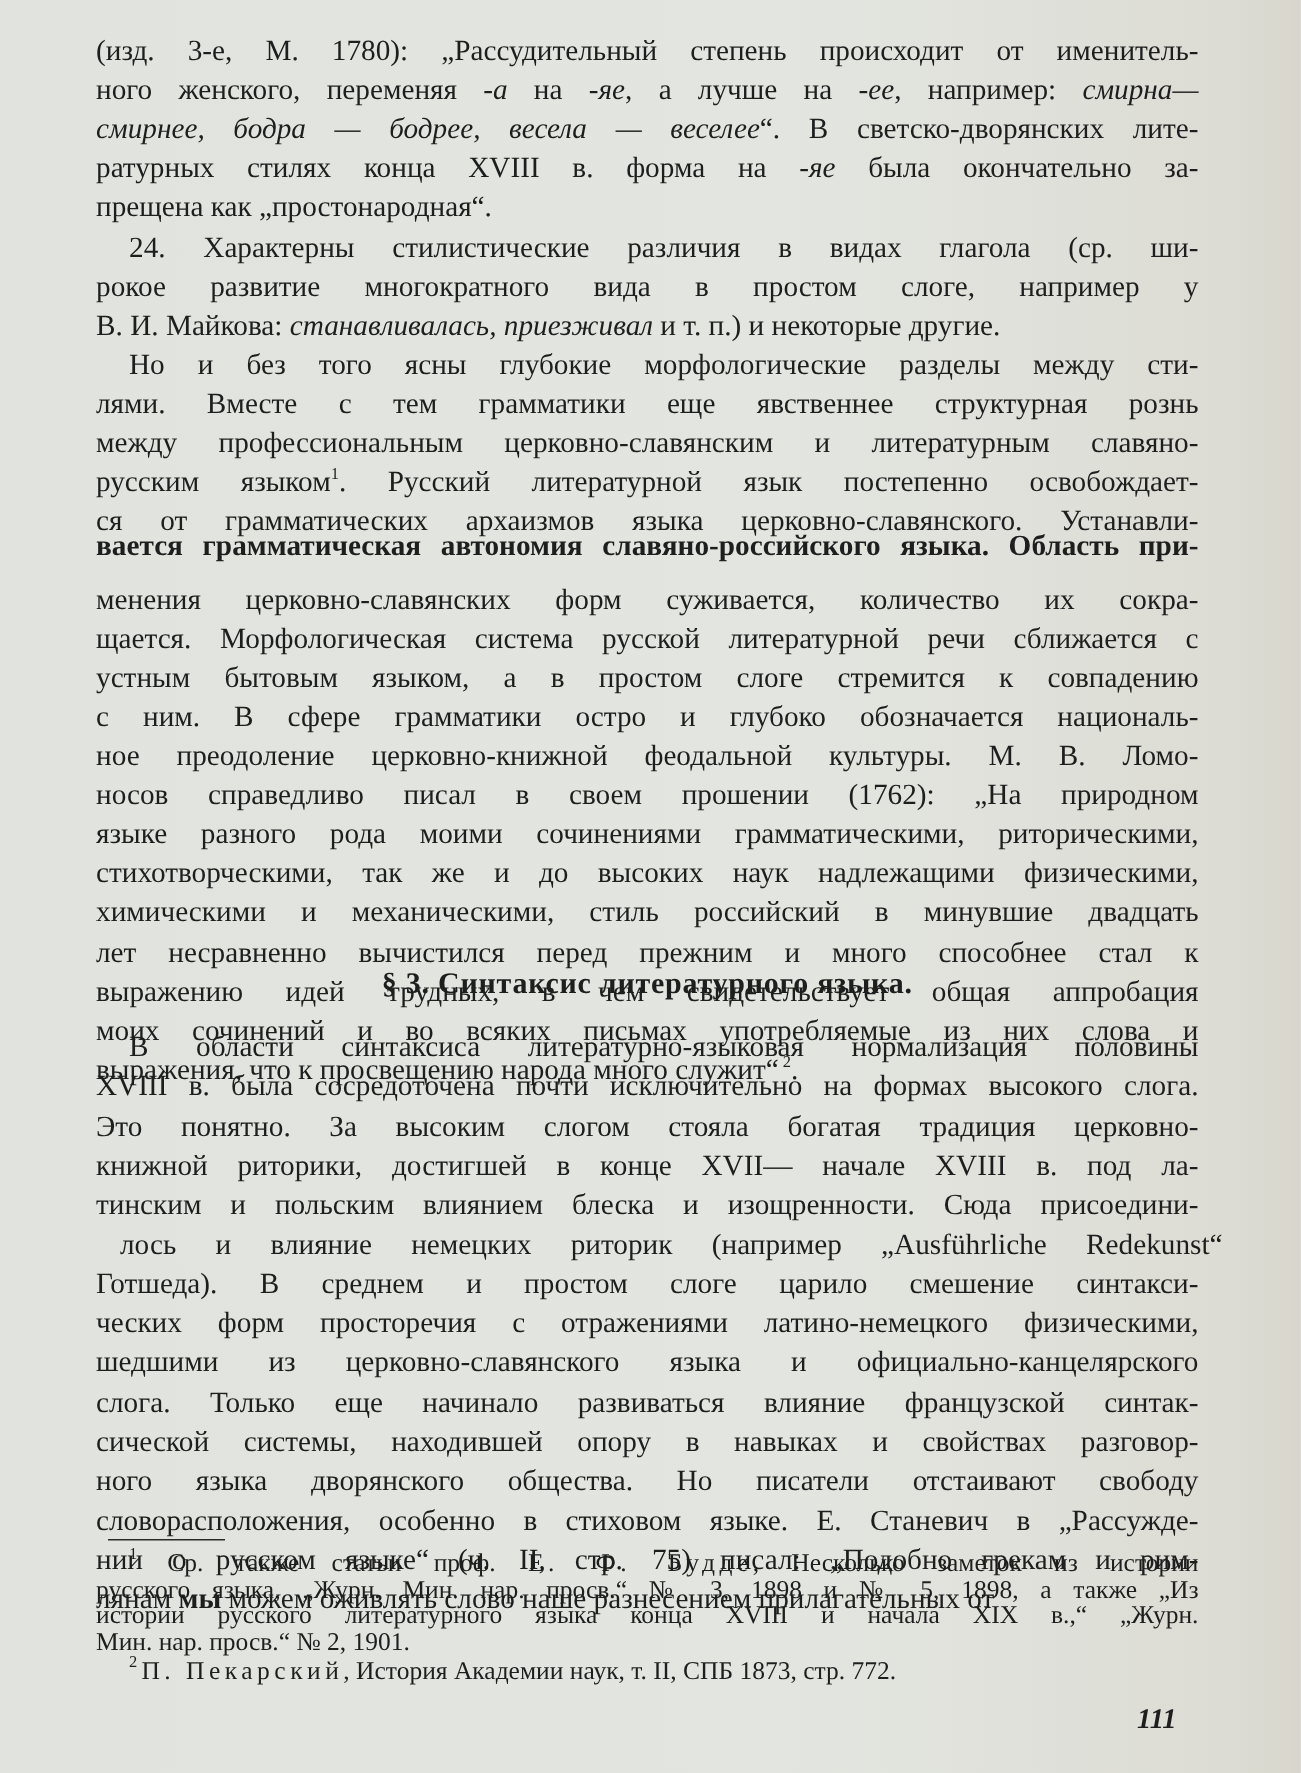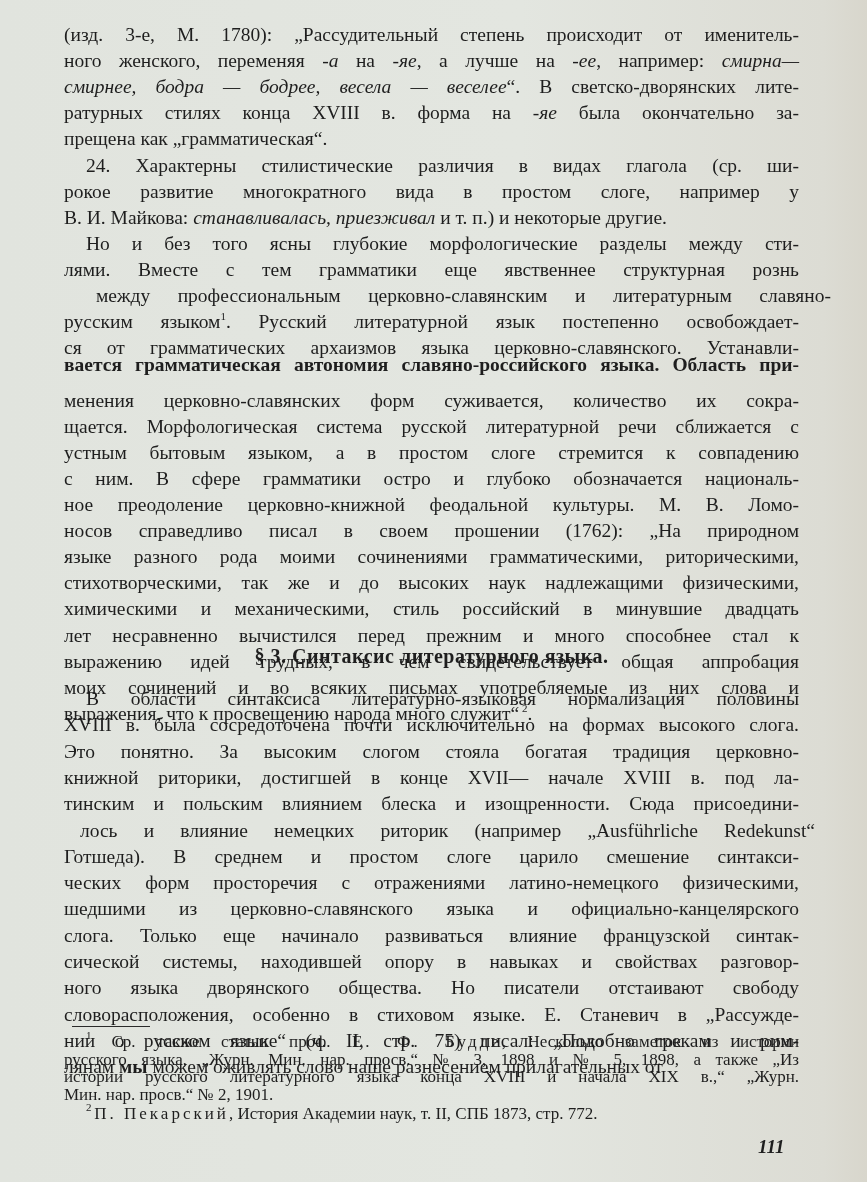--- a/index.html
+++ b/index.html
@@ -93,27 +93,27 @@
 </style>
 </head>
 <body>
 
 <div class="page">
   <div class="col" id="col">
       <div class="line" style="top: 22px;">(изд. 3-е, М. 1780): „Рассудительный степень происходит от именитель-</div>
       <div class="line" style="top: 48px;">ного женского, переменяя <span class="it">-а</span> на <span class="it">-яе</span>, а лучше на <span class="it">-ее</span>, например: <span class="it">смирна—</span></div>
       <div class="line" style="top: 74px;"><span class="it">смирнее, бодра — бодрее, весела — веселее</span>“. В светско-дворянских лите-</div>
       <div class="line" style="top: 100px;">ратурных стилях конца XVIII в. форма на <span class="it">-яе</span> была окончательно за-</div>
-      <div class="line last" style="top: 126px;">прещена как „грамматическая“.</div>
+      <div class="line last" style="top: 126px;">прещена как „простонародная“.</div>
       <div class="line indent" style="top: 153px;">24. Характерны стилистические различия в видах глагола (ср. ши-</div>
       <div class="line" style="top: 179px;">рокое развитие многократного вида в простом слоге, например у</div>
       <div class="line last" style="top: 205px;">В. И. Майкова: <span class="it">станавливалась, приезживал</span> и т. п.) и некоторые другие.</div>
       <div class="line indent" style="top: 231px;">Но и без того ясны глубокие морфологические разделы между сти-</div>
       <div class="line" style="top: 257.1px;">лями. Вместе с тем грамматики еще явственнее структурная рознь</div>
-      <div class="line" style="top: 283.2px; margin-left: 32px;">между профессиональным церковно-славянским и литературным славяно-</div>
+      <div class="line" style="top: 283.2px;">между профессиональным церковно-славянским и литературным славяно-</div>
       <div class="line" style="top: 309.3px;">русским языком<span class="sup">1</span>. Русский литературной язык постепенно освобождает-</div>
       <div class="line" style="top: 335.4px;">ся от грамматических архаизмов языка церковно-славянского. Устанавли-</div>
       <div class="line" style="top: 352px; font-weight: bold;">вается грамматическая автономия славяно-российского языка. Область при-</div>
       <div class="line" style="top: 387.6px;">менения церковно-славянских форм суживается, количество их сокра-</div>
       <div class="line" style="top: 413.7px;">щается. Морфологическая система русской литературной речи сближается с</div>
       <div class="line" style="top: 439.8px;">устным бытовым языком, а в простом слоге стремится к совпадению</div>
       <div class="line" style="top: 465.9px;">с ним. В сфере грамматики остро и глубоко обозначается националь-</div>
       <div class="line" style="top: 492px;">ное преодоление церковно-книжной феодальной культуры. М. В. Ломо-</div>
       <div class="line" style="top: 518.1px;">носов справедливо писал в своем прошении (1762): „На природном</div>
       <div class="line" style="top: 544.2px;">языке разного рода моими сочинениями грамматическими, риторическими,</div>

